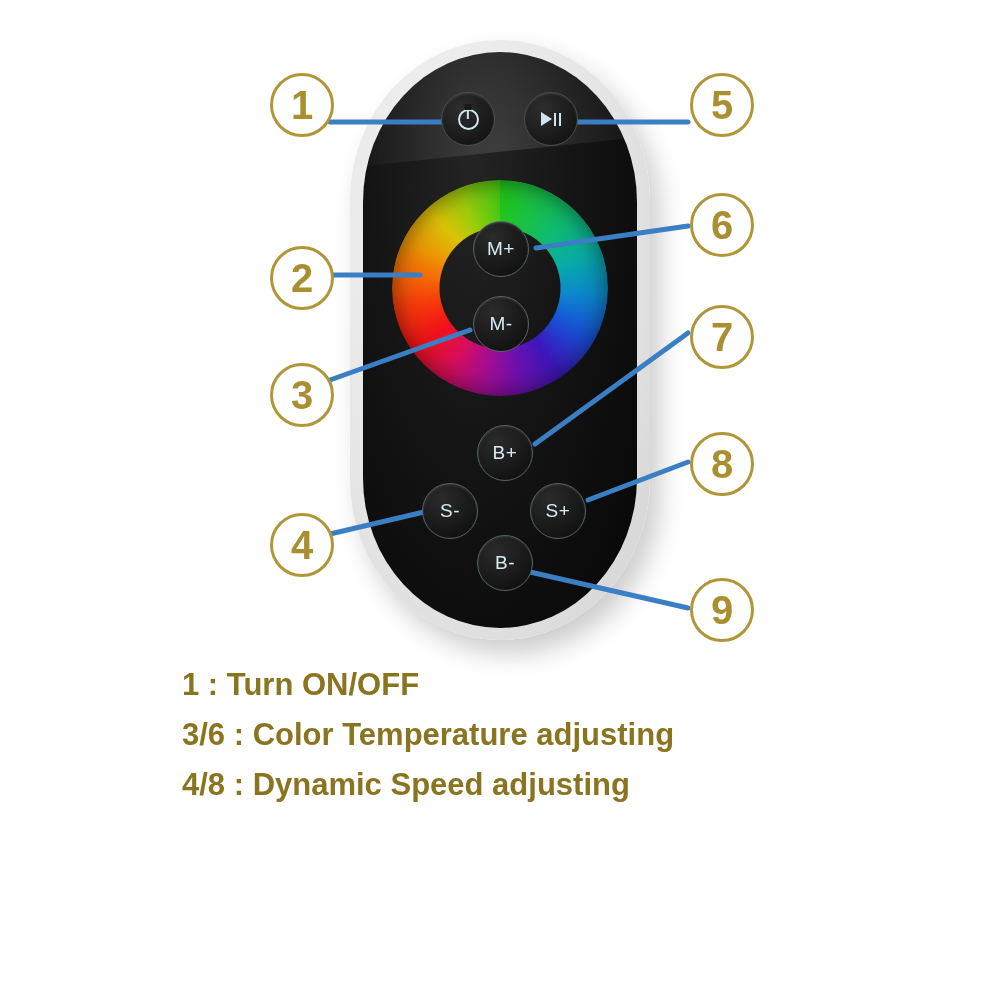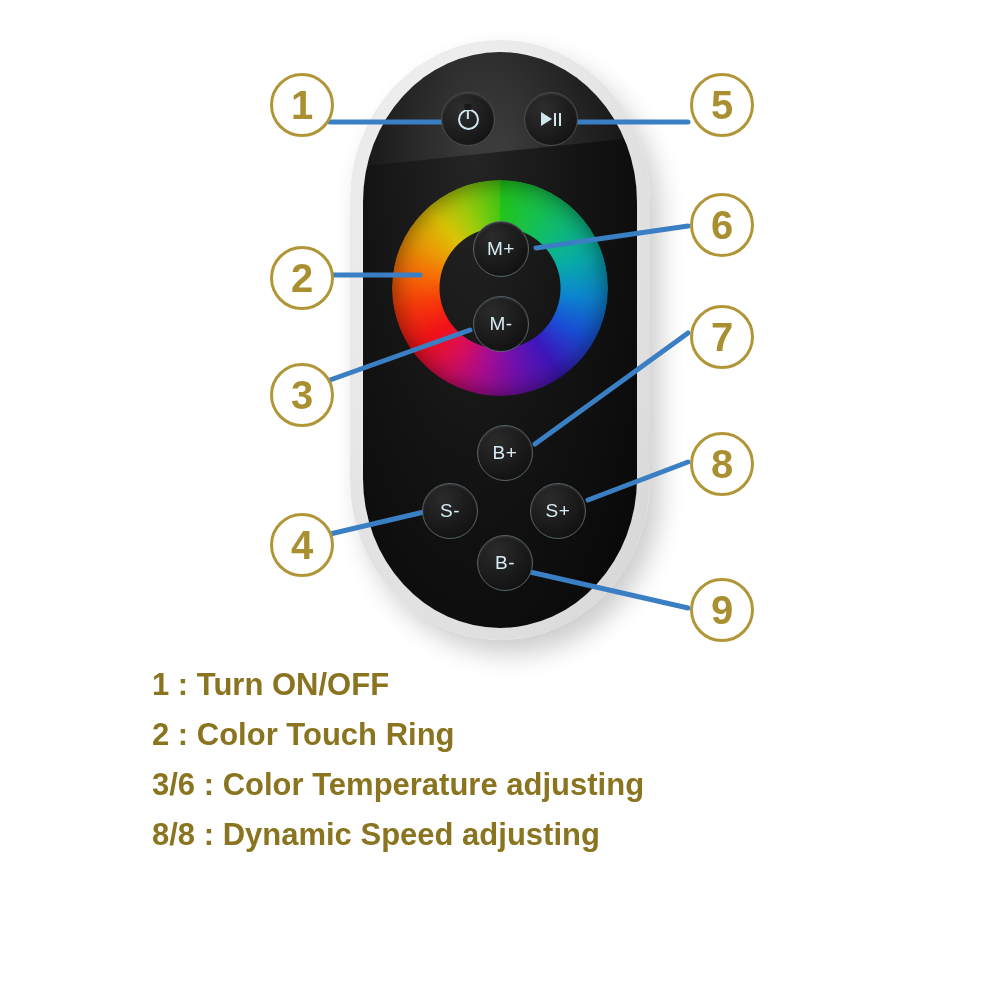--- a/index.html
+++ b/index.html
@@ -210,21 +210,21 @@
     position: absolute;
     left: 0; top: 0;
     width: 1000px;
     height: 1000px;
     pointer-events: none;
   }
 
   
   #legend {
     position: absolute;
-    left: 152px;
+    left: 182px;
     top: 660px;
     width: 700px;
   }
   .legend-row {
     color: #8a7420;
     font-size: 31px;
     font-weight: bold;
     line-height: 50px;
     white-space: nowrap;
     font-family: "Liberation Sans", sans-serif;
@@ -310,18 +310,17 @@
     </div>
   <div class="callout" id="callout-8">
       <span>8</span>
     </div>
   <div class="callout" id="callout-9">
       <span>9</span>
     </div>
 
   <div id="legend">
     <div class="legend-row">1 : Turn ON/OFF</div>
-    <div class="legend-row">2 : Color Touch Ring</div>
     <div class="legend-row">3/6 : Color Temperature adjusting</div>
-    <div class="legend-row">8/8 : Dynamic Speed adjusting</div>
+    <div class="legend-row">4/8 : Dynamic Speed adjusting</div>
   </div>
 
 </div>
 
 </body></html>

